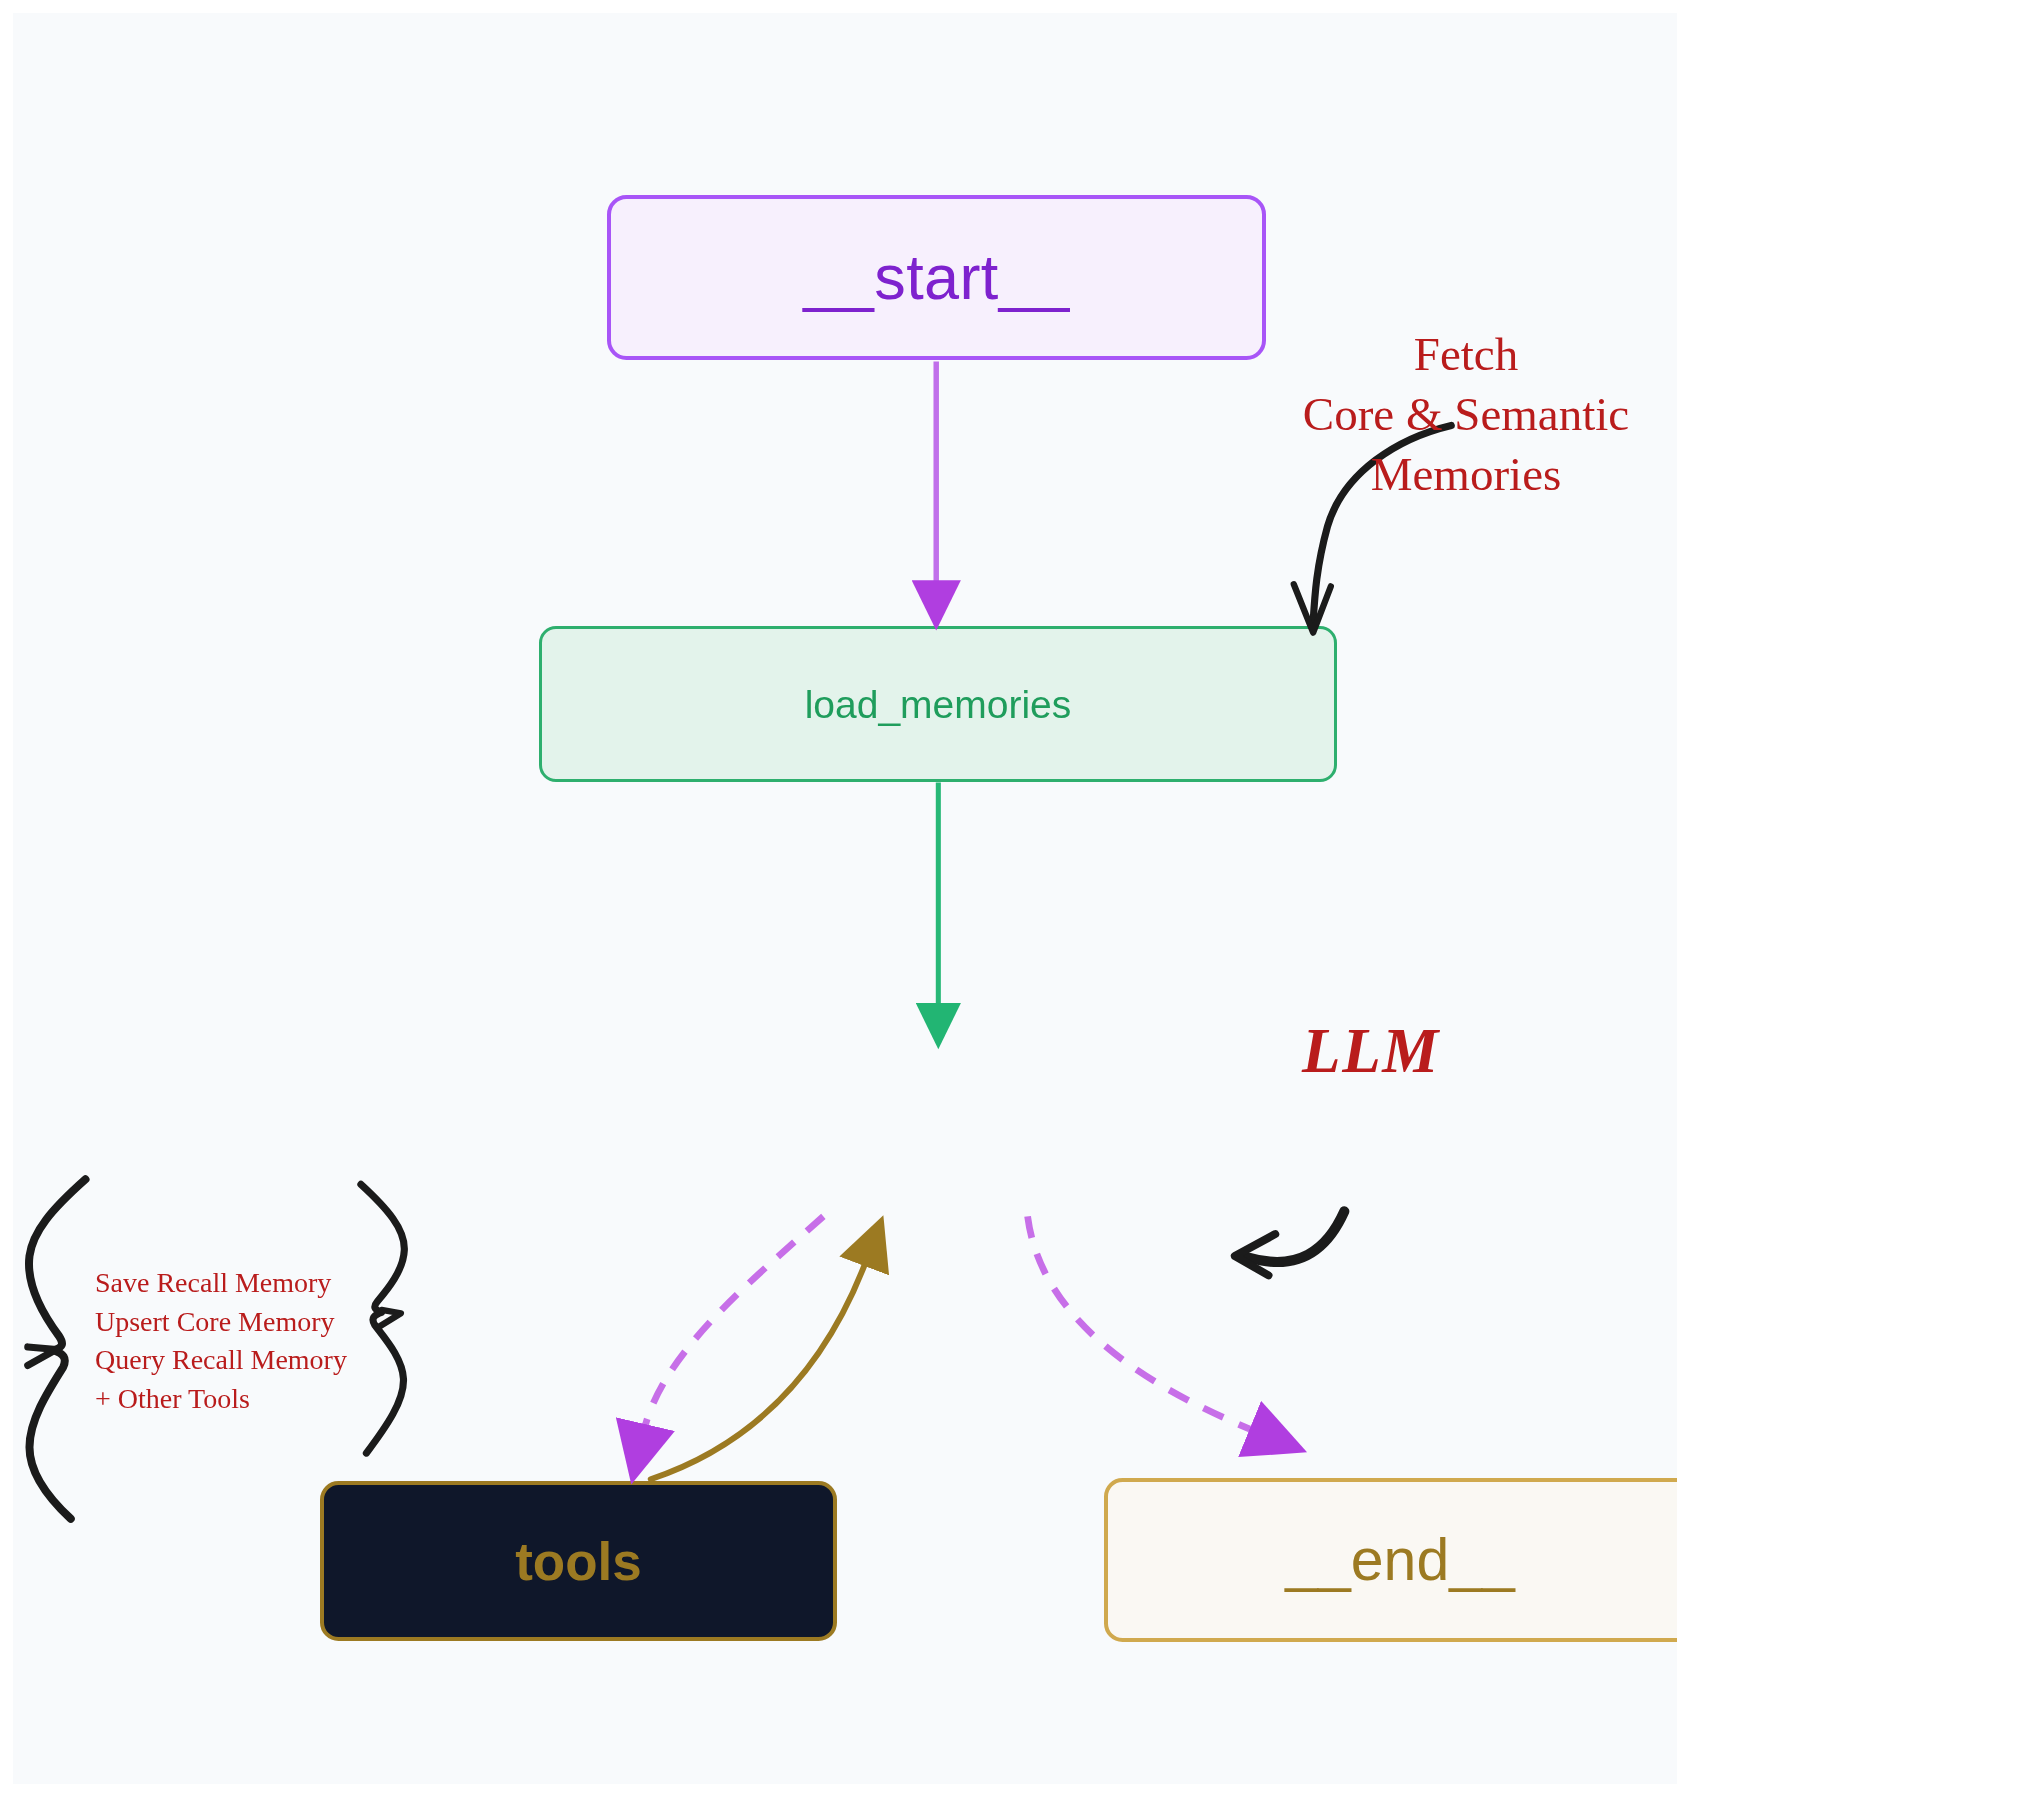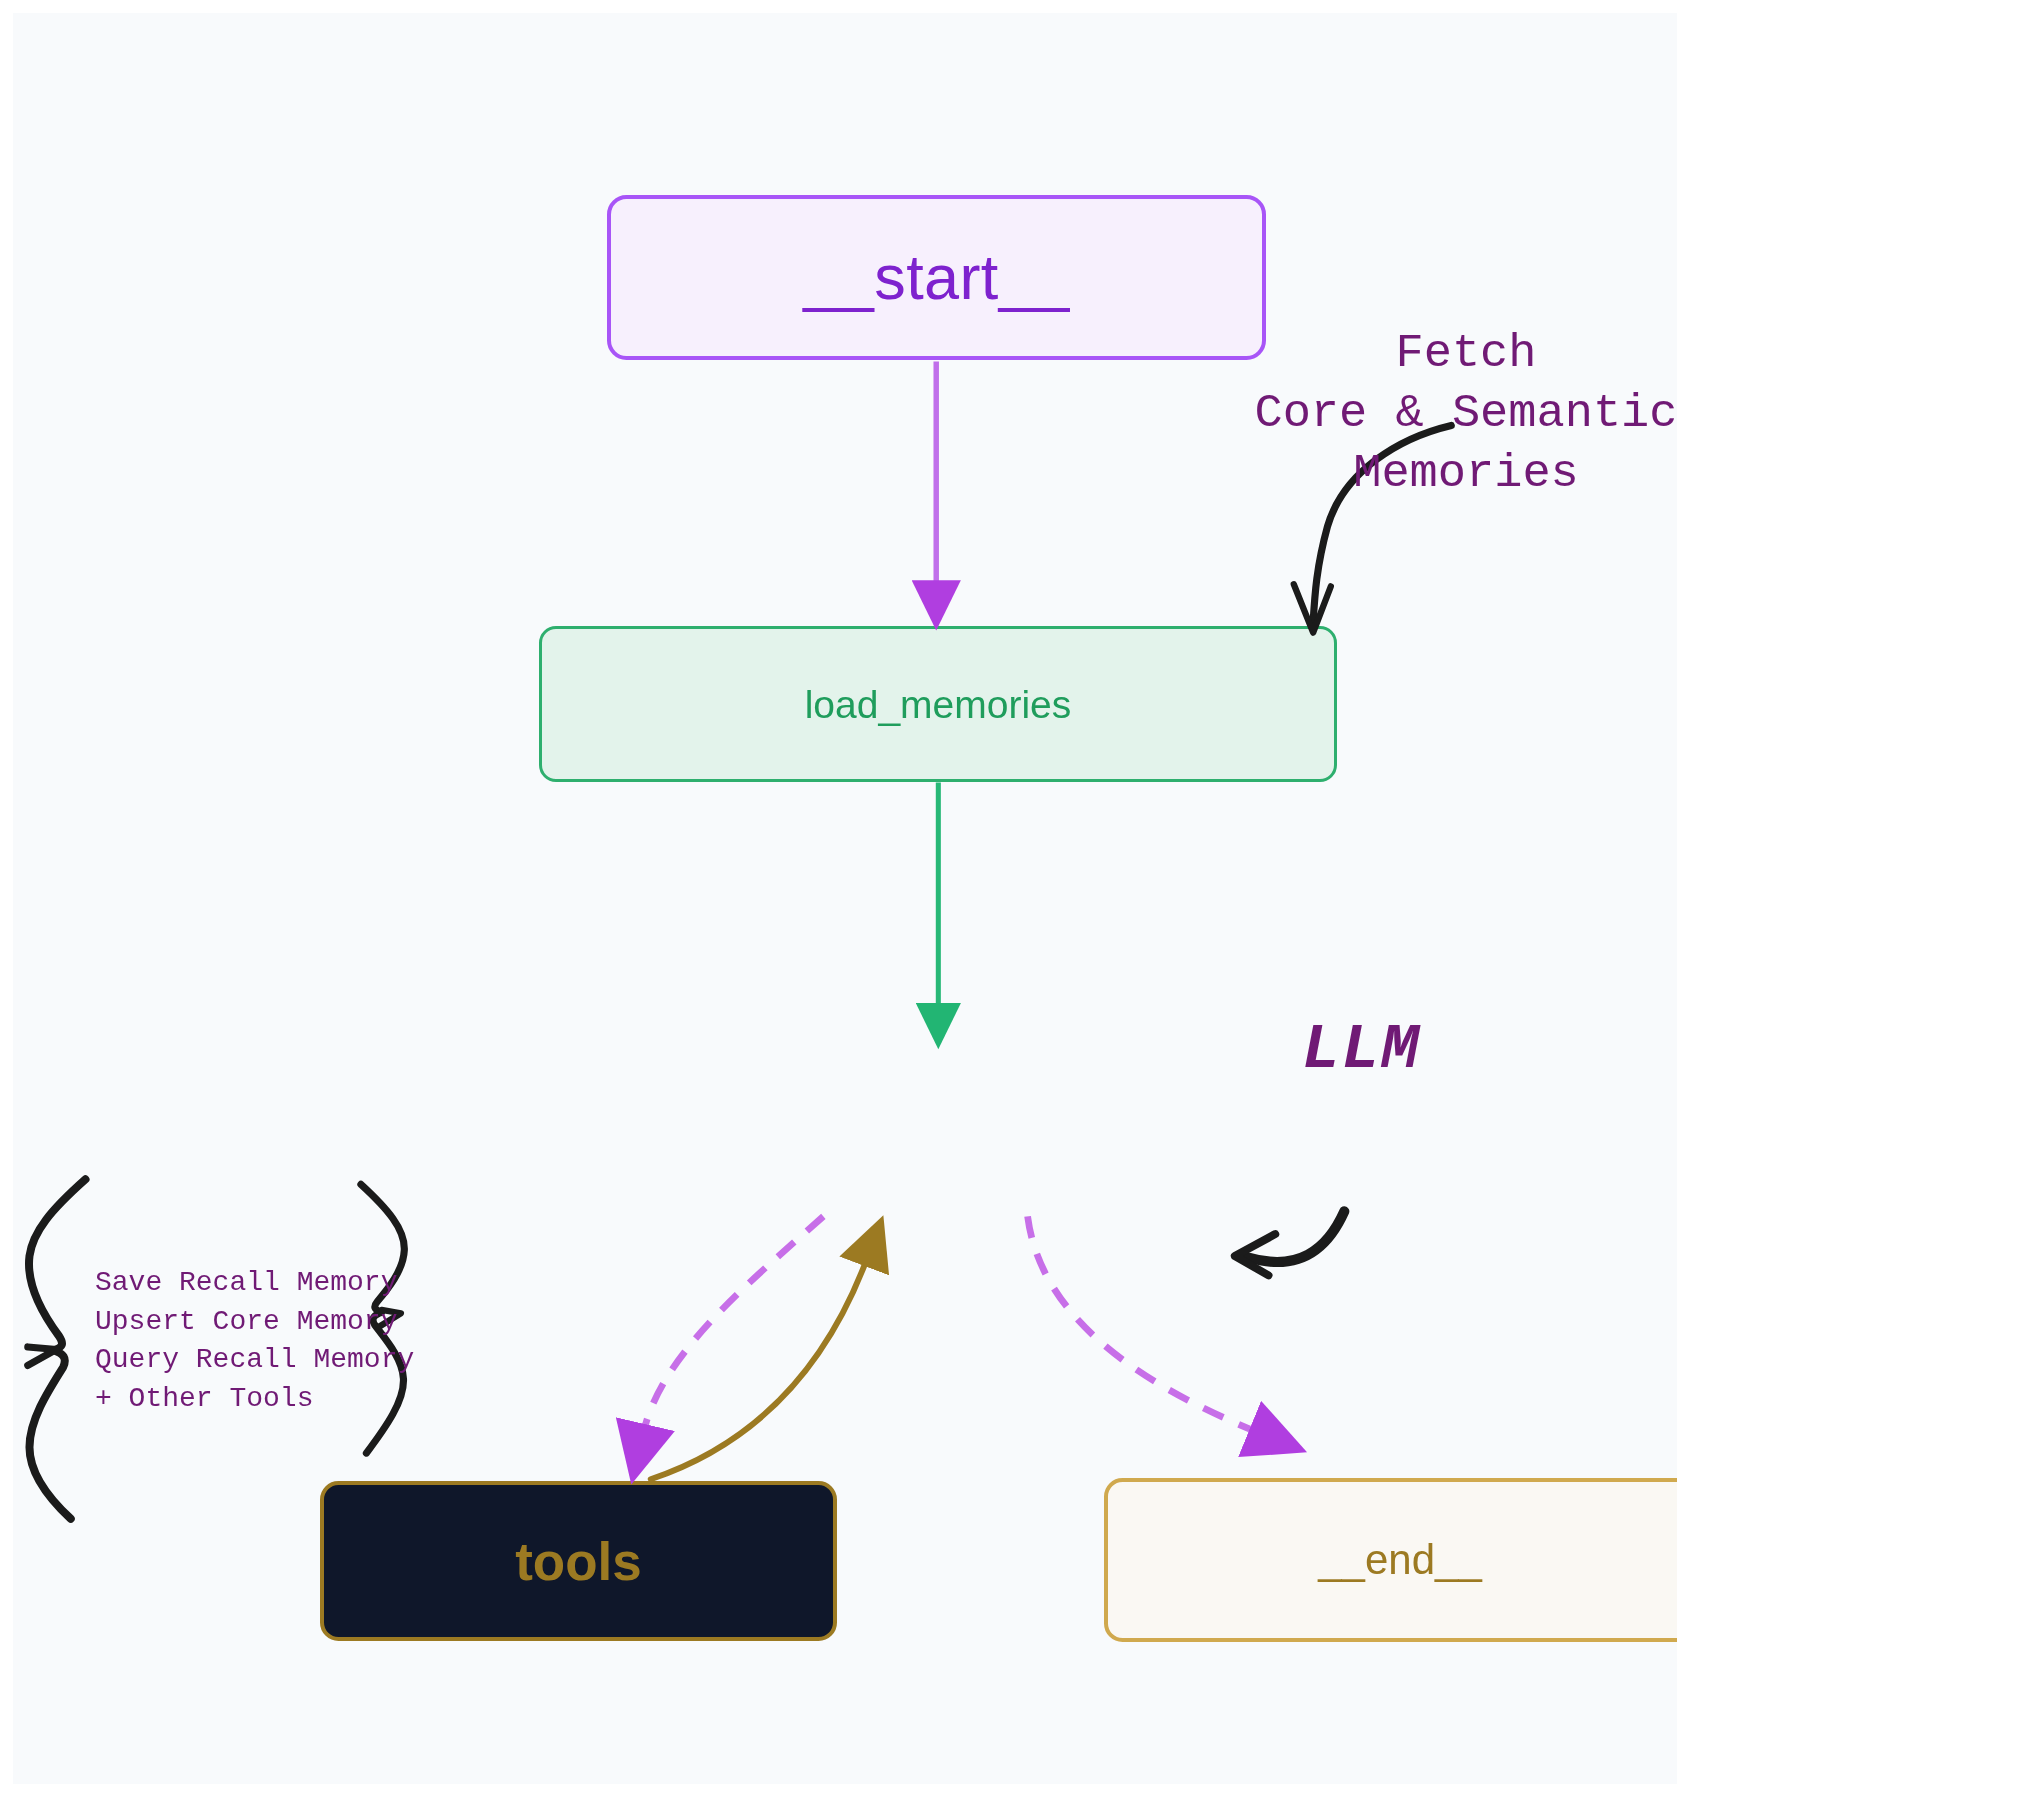--- a/index.html
+++ b/index.html
@@ -21,28 +21,28 @@
   #n-agent{left:682px;top:1064px;width:512px;height:150px;
            background:#f4e9fb;border:4.6px solid #b558e8;border-radius:17.7px;}
   #n-agent .lbl{color:#7e22ce;font-size:51px;font-weight:600;}
   
   #n-tools{left:320px;top:1481px;width:517px;height:160px;
            background:#0f172a;border:4.6px solid #9c7a22;border-radius:18.5px;}
   #n-tools .lbl{color:#9c7a22;font-size:53px;font-weight:600;}
   
   #n-end{left:1104px;top:1478px;width:592px;height:164px;
          background:#faf8f3;border:4.2px solid #d0a94e;border-radius:18.5px;}
-  #n-end .lbl{color:#9c7a22;font-size:42px;}
+  #n-end .lbl{color:#9c7a22;font-size:59px;}
 
   svg.layer{position:absolute;left:0;top:0;width:2035px;height:1796px;overflow:visible;}
   svg.edges{z-index:1;}
   svg.annot{z-index:3;}
 
-  .ann-text{position:absolute;z-index:4;color:#701a75;
-            font-family:Liberation Mono, monospace;line-height:1.28;white-space:pre;}
+  .ann-text{position:absolute;z-index:4;color:#b91c1c;
+            font-family:Liberation Serif, serif;line-height:1.28;white-space:pre;}
   #ann-fetch{left:1466px;top:324px;font-size:47px;text-align:center;transform:translateX(-50%);}
   #ann-llm{left:1302px;top:1011px;font-size:63px;font-style:italic;font-weight:700;letter-spacing:1.7px;}
   #ann-tools-list{left:95px;top:1264px;font-size:28px;line-height:1.38;}
 </style>
 </head>
 <body>
 
 <div id="root">
   <div id="canvas"></div>
 

